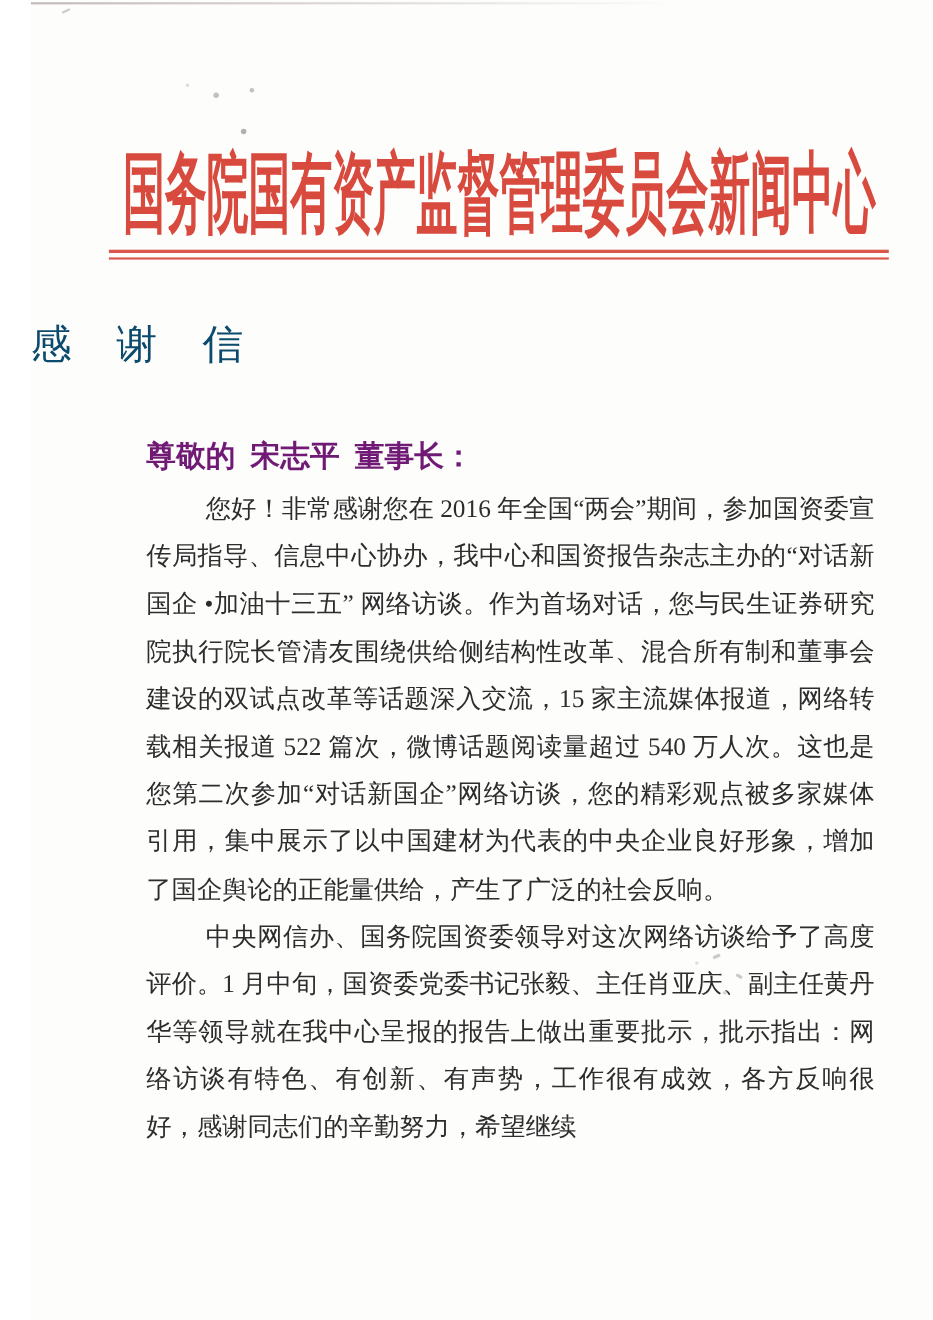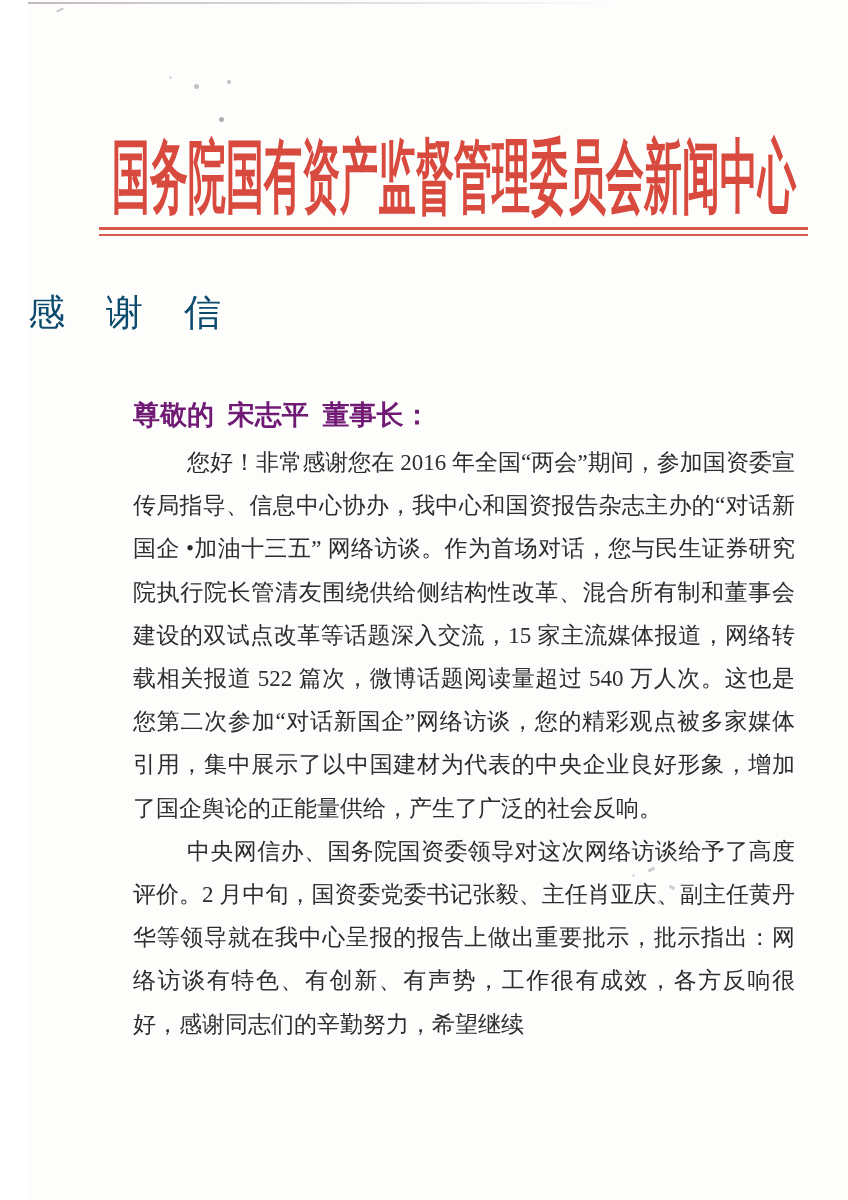--- a/index.html
+++ b/index.html
@@ -74,16 +74,16 @@
     <span class="inner">国务院国有资产监督管理委员会新闻中心</span>
   </div>
   <div class="rule"></div>
 
   <div class="doc-title">感　谢　信</div>
 
   <div class="salutation">尊敬的 宋志平 董事长：</div>
 
   <div class="letter-body">
     <p>您好！非常感谢您在 2016 年全国“两会”期间，参加国资委宣传局指导、信息中心协办，我中心和国资报告杂志主办的“对话新国企 •加油十三五” 网络访谈。作为首场对话，您与民生证券研究院执行院长管清友围绕供给侧结构性改革、混合所有制和董事会建设的双试点改革等话题深入交流，15 家主流媒体报道，网络转载相关报道 522 篇次，微博话题阅读量超过 540 万人次。这也是您第二次参加“对话新国企”网络访谈，您的精彩观点被多家媒体引用，集中展示了以中国建材为代表的中央企业良好形象，增加了国企舆论的正能量供给，产生了广泛的社会反响。</p>
-    <p>中央网信办、国务院国资委领导对这次网络访谈给予了高度评价。2 月中旬，国资委党委书记张毅、主任肖亚庆、副主任黄丹华等领导就在我中心呈报的报告上做出重要批示，批示指出：网络访谈有特色、有创新、有声势，工作很有成效，各方反响很好，感谢同志们的辛勤努力，希望继续</p>
+    <p>中央网信办、国务院国资委领导对这次网络访谈给予了高度评价。1 月中旬，国资委党委书记张毅、主任肖亚庆、副主任黄丹华等领导就在我中心呈报的报告上做出重要批示，批示指出：网络访谈有特色、有创新、有声势，工作很有成效，各方反响很好，感谢同志们的辛勤努力，希望继续</p>
   </div>
 
 </div>
 
 </body></html>

